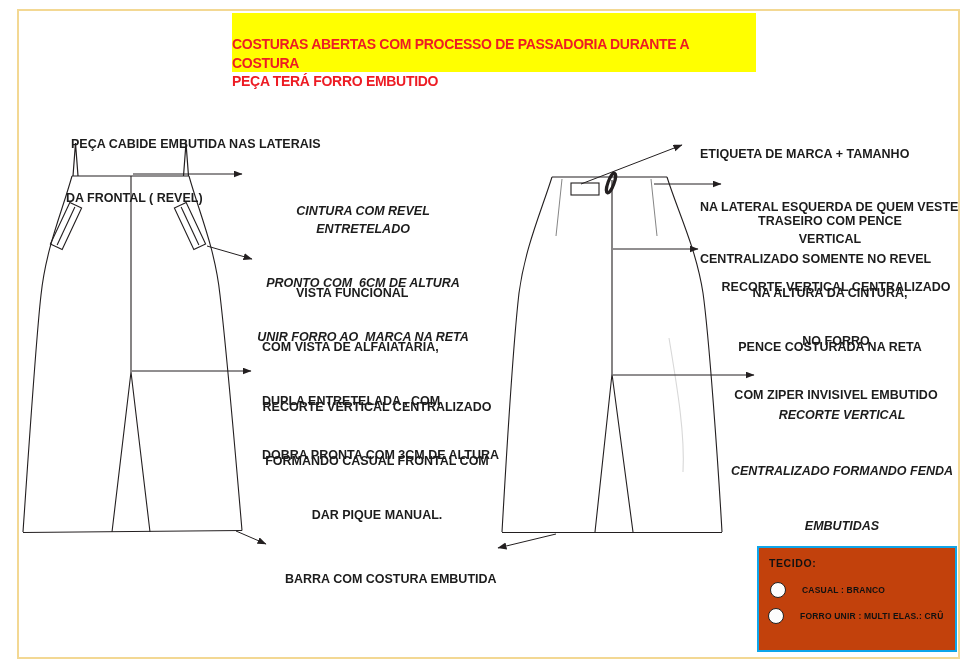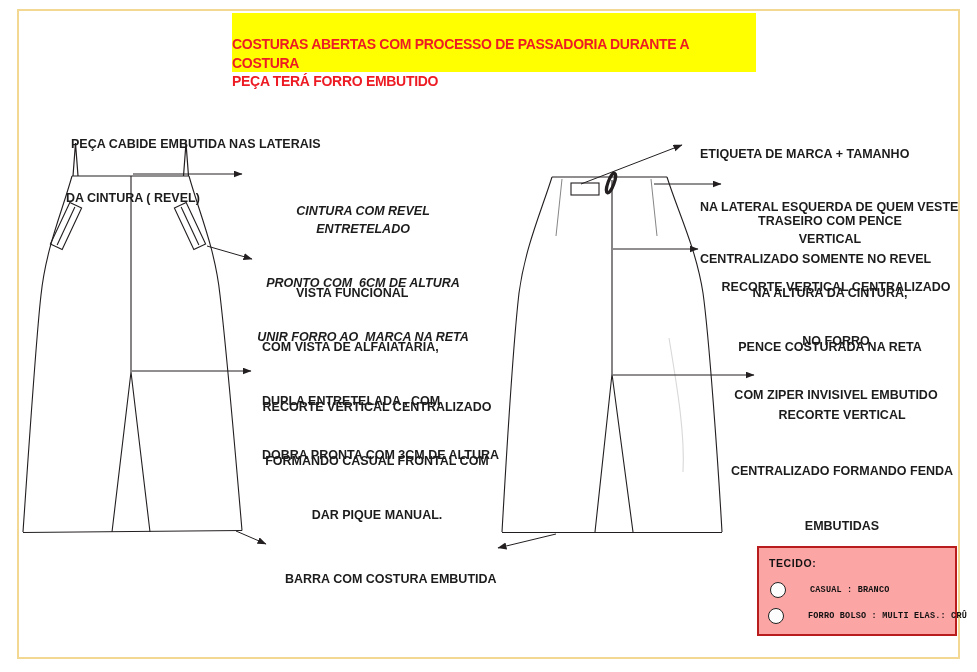--- a/index.html
+++ b/index.html
@@ -27,30 +27,30 @@
   .note .ind1{padding-left:5px;}
   .note .ind2{padding-left:34px;}
   #note-alca{left:66px;top:99px;width:280px;text-align:left;}
   #note-cintura{left:250px;top:166px;width:226px;text-align:center;font-style:italic;}
   #note-bolso{left:262px;top:248px;width:250px;text-align:left;}
   #note-recorte-f{left:260px;top:362px;width:234px;text-align:center;}
   #note-barra{left:285px;top:534px;width:220px;text-align:left;}
   #note-etiqueta{left:678px;top:111px;width:260px;text-align:left;line-height:17.5px;margin-left:22px;}
   #note-traseiro{left:730px;top:176px;width:200px;text-align:center;}
   #note-ziper{left:716px;top:242px;width:240px;text-align:center;}
-  #note-recorte-t{left:722px;top:369px;width:240px;text-align:center;line-height:18.5px;}
+  #note-recorte-t{left:722px;top:369px;width:240px;text-align:center;line-height:18.5px;font-style:italic;}
   .fabric-box{
-    position:absolute;left:757px;top:546px;width:200px;height:90px;
-    border:2px solid #b91c1c;box-sizing:border-box;background:#fca5a5;
+    position:absolute;left:757px;top:546px;width:200px;height:106px;
+    border:2px solid #0ea5e9;box-sizing:border-box;background:#c2410c;
   }
   .fabric-title{
     position:absolute;left:10px;top:9px;
     font-weight:700;font-size:10.5px;letter-spacing:0.6px;color:#111;
   }
-  .fabric-item{position:absolute;display:flex;align-items:center;gap:24px;font-family:Liberation Mono, monospace;}
+  .fabric-item{position:absolute;display:flex;align-items:center;gap:16px;}
   .fabric-item.i0{left:11px;top:34px;}
   .fabric-item.i1{left:9px;top:60px;}
   .swatch{
     width:16px;height:16px;border:1.2px solid #222;border-radius:50%;
     background:#fdfdfd;box-sizing:border-box;flex:0 0 auto;
   }
   .fabric-label{font-weight:700;font-size:8.5px;letter-spacing:0.2px;color:#111;white-space:pre;}
 </style>
 </head>
 <body>
@@ -112,21 +112,21 @@
       <path d="M556,534 L498,548" marker-end="url(#ah)"></path>
       <path d="M581,184 L682,145" marker-end="url(#ah)"></path>
       <path d="M654,184 L721,184" marker-end="url(#ah)"></path>
       <path d="M613,249 L698,249" marker-end="url(#ah)"></path>
       <path d="M613,375 L754,375" marker-end="url(#ah)"></path>
     </g>
   </svg>
 
   <div class="note" id="note-alca">
     <div class="ind1">PEÇA CABIDE EMBUTIDA NAS LATERAIS</div>
-    <div>DA CINTURA ( REVEL)</div>
+    <div>DA FRONTAL ( REVEL)</div>
   </div>
 
   <div class="note" id="note-cintura">
     <div>CINTURA COM REVEL ENTRETELADO</div>
     <div>PRONTO COM  6CM DE ALTURA</div>
     <div>UNIR FORRO AO  MARCA NA RETA</div>
   </div>
 
   <div class="note" id="note-bolso">
     <div class="ind2">VISTA FUNCIONAL</div>
@@ -170,17 +170,17 @@
   </div>
 
   <div class="fabric-box">
     <div class="fabric-title">TECIDO:</div>
     <div class="fabric-item i0">
       <span class="swatch"></span>
       <span class="fabric-label">CASUAL : BRANCO</span>
     </div>
     <div class="fabric-item i1">
       <span class="swatch"></span>
-      <span class="fabric-label">FORRO BOLSO : MULTI ELAS.: CRÛ</span>
+      <span class="fabric-label">FORRO UNIR : MULTI ELAS.: CRÛ</span>
     </div>
   </div>
 
 </div>
 
 </body></html>

